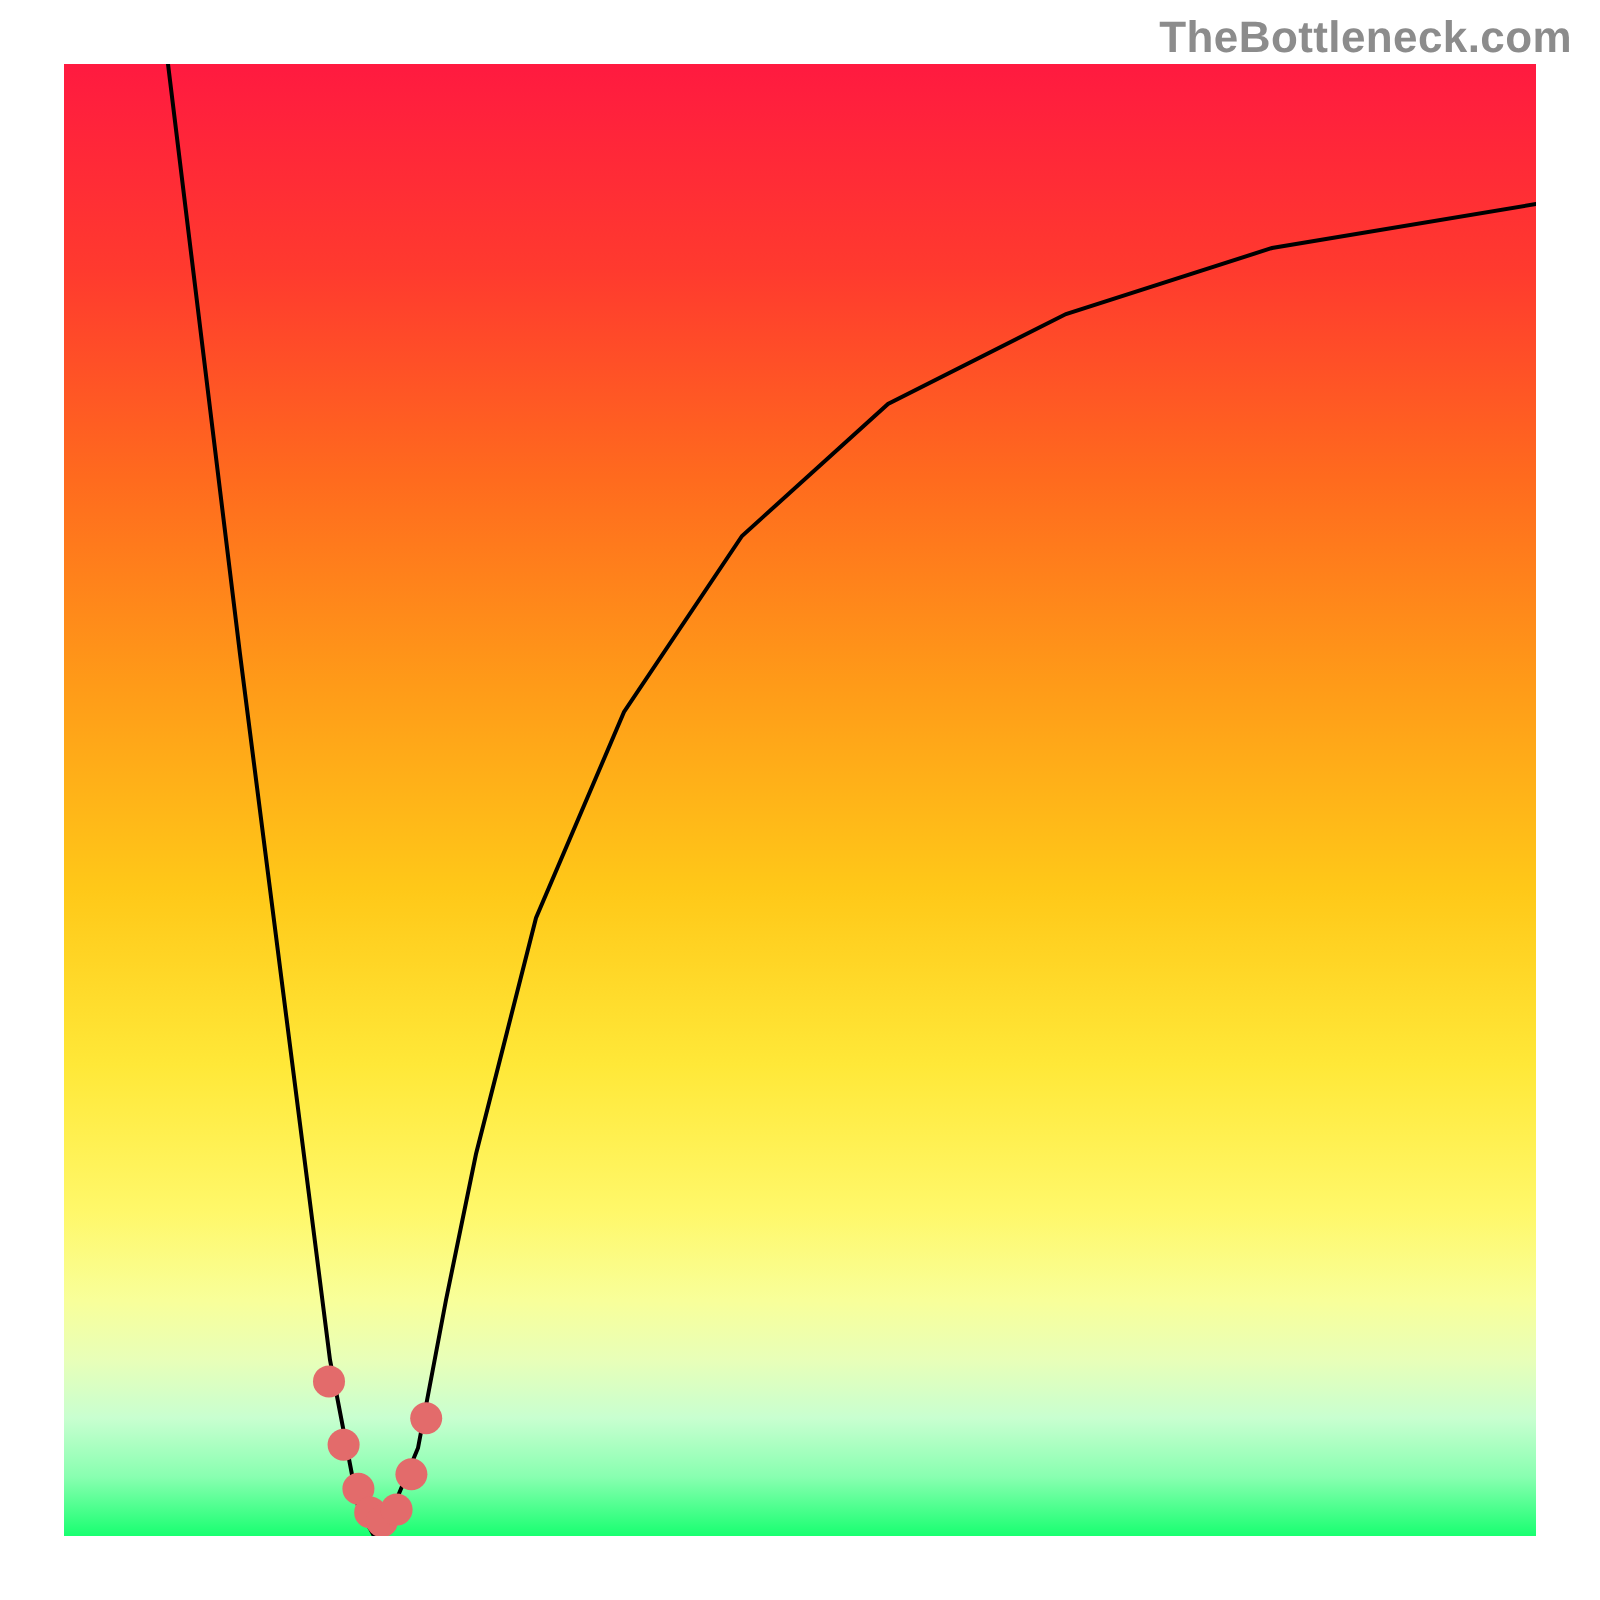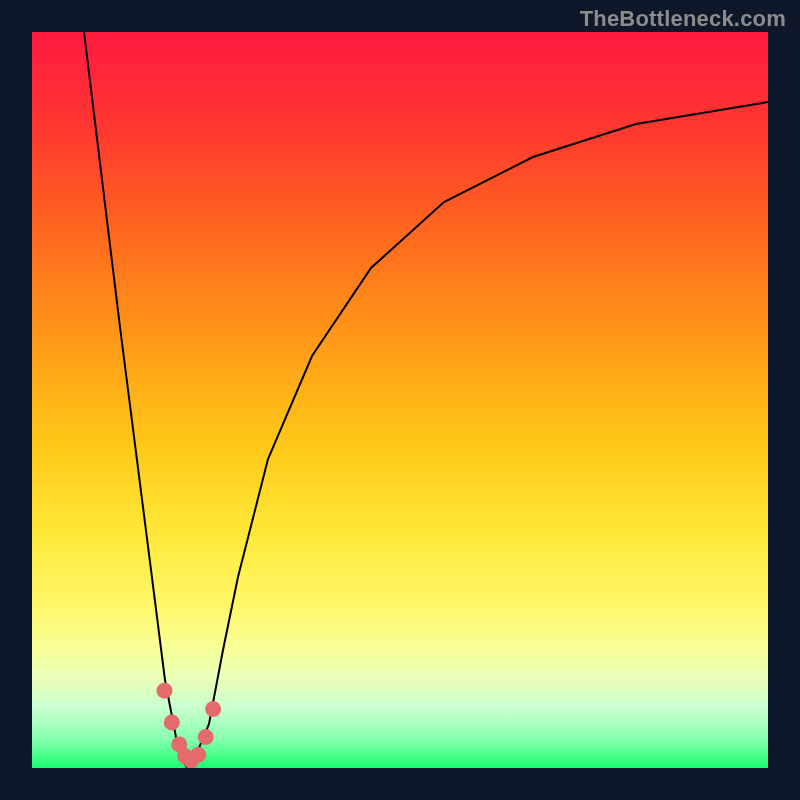--- a/index.html
+++ b/index.html
@@ -7,21 +7,21 @@
     padding: 0;
     width: 800px;
     height: 800px;
     background: #000;
     overflow: hidden;
   }
   .stage {
     position: relative;
     width: 800px;
     height: 800px;
-    background: #0f172a;
+    background: #ffffff;
   }
   .plot-area {
     position: absolute;
     left: 32px;
     top: 32px;
     width: 736px;
     height: 736px;
     background: linear-gradient(to bottom,
       #ff1a40 0%,
       #ff3a2e 14%,

